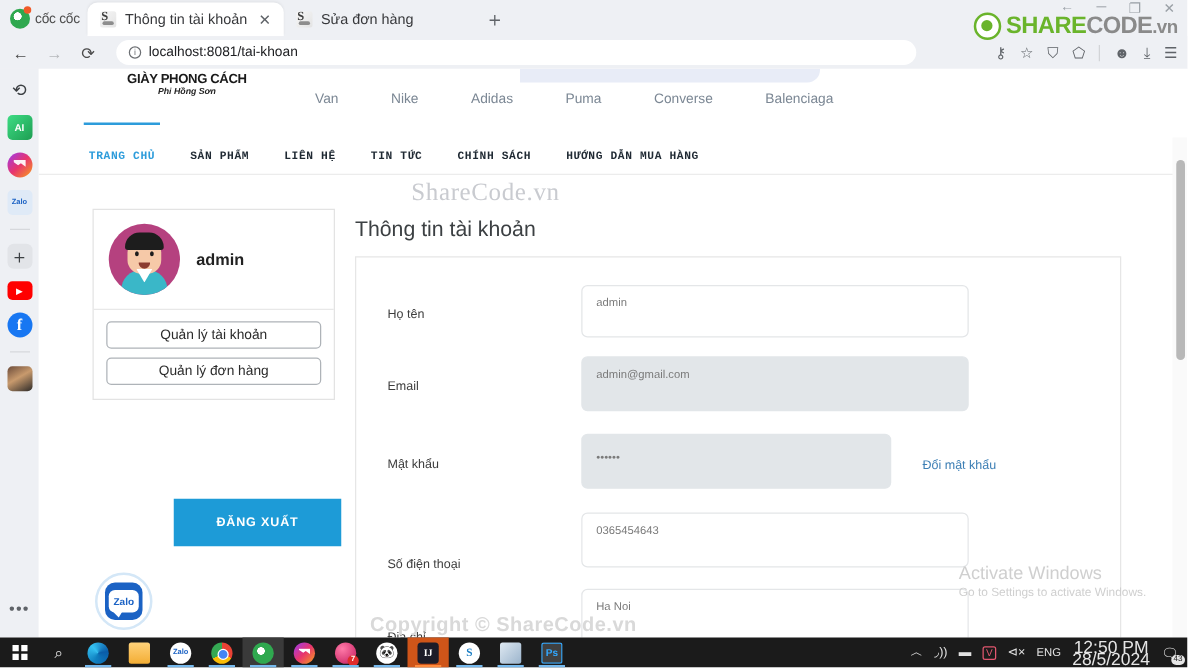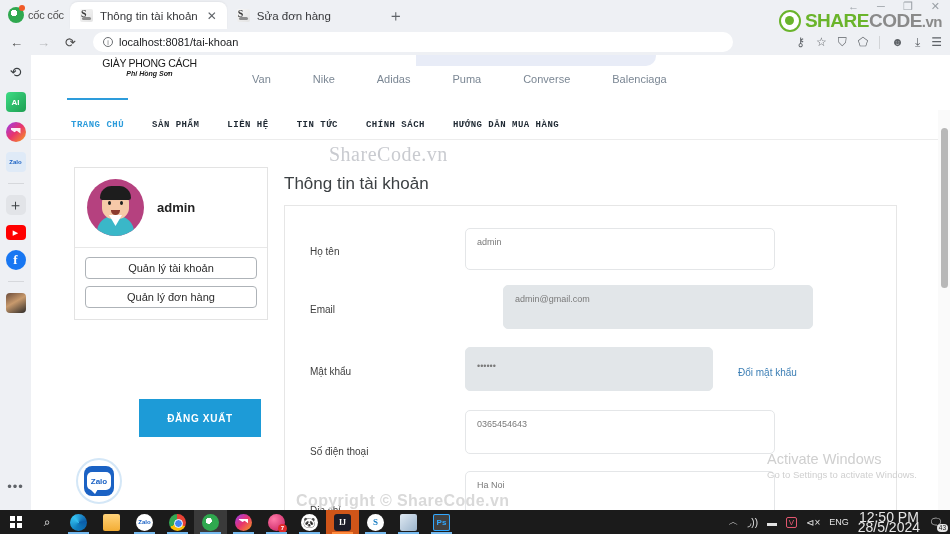--- a/index.html
+++ b/index.html
@@ -166,21 +166,21 @@
   }
   .page-banner::after {
     content:""; position:absolute; left:385px; top:0; width:240px; height:11px;
     background:#e8ecf7; border-radius: 0 0 10px 0;
   }
 
   .site-logo {
     position: absolute; left: 46px; top: 2px; width: 145px; text-align: center;
   }
   .logo-main {
-    font-size: 10.5px; font-weight: normal; color: #1a1a1a; letter-spacing: -0.3px;
+    font-size: 10.5px; font-weight: bold; color: #1a1a1a; letter-spacing: -0.3px;
     font-family: "Liberation Sans", sans-serif;
   }
   .logo-sub {
     font-size: 7px; font-style: italic; font-weight: bold; color: #222;
     margin-top: 1px;
   }
 
   .brandnav {
     position: absolute; left: 200px; top: 18px; display: flex; gap: 0;
   }
@@ -253,21 +253,21 @@
 
   .profile-links { padding: 9px 10px 11px; display: flex;
                    flex-direction: column; gap: 7px; }
   .profile-links button {
     height: 22px; background: #fff; border: 1px solid #aeb3b8;
     border-radius: 4px; font-size: 11px; color: #2b2b2b;
     font-family: "Liberation Sans", sans-serif; cursor: pointer;
   }
 
   .logout-btn {
-    position: absolute; left: 108px; top: 344px; width: 122px; height: 38px;
+    position: absolute; left: 108px; top: 344px; width: 134px; height: 38px;
     background: #1d9bd7; border: none; color: #ffffff;
     font-size: 10px; font-weight: bold; letter-spacing: .7px;
     cursor: pointer; font-family: "Liberation Sans", sans-serif;
   }
 
   
   .float-zalo {
     position: absolute; left: 45px; top: 403px; width: 46px; height: 46px;
     border-radius: 50%; background: #ffffff; border: 2px solid #d4e7f7;
     display: flex; align-items: center; justify-content: center;
@@ -561,21 +561,21 @@
 
     <div class="form-card">
 
       <div class="form-row" style="top:16px;height:56px;">
         <span class="form-label" style="top:24px;">Họ tên</span>
         <div class="form-input inp-plain" style="top:6px;width:310px;height:42px;">admin</div>
       </div>
 
       <div class="form-row" style="top:76px;height:56px;">
         <span class="form-label" style="top:22px;">Email</span>
-        <div class="form-input inp-grey" style="top:3px;width:310px;height:44px;margin-left:38px;">admin@gmail.com</div>
+        <div class="form-input inp-grey" style="top:3px;width:310px;height:44px;">admin@gmail.com</div>
       </div>
 
       <div class="form-row" style="top:138px;height:56px;">
         <span class="form-label" style="top:22px;">Mật khẩu</span>
         <div class="form-input inp-grey" style="top:3px;width:248px;height:44px;padding-top:13px;">••••••</div>
         <a href="#" class="change-pw" style="top:23px;">Đổi mật khẩu</a>
       </div>
 
       <div class="form-row" style="top:200px;height:56px;">
         <span class="form-label" style="top:40px;">Số điện thoại</span>

